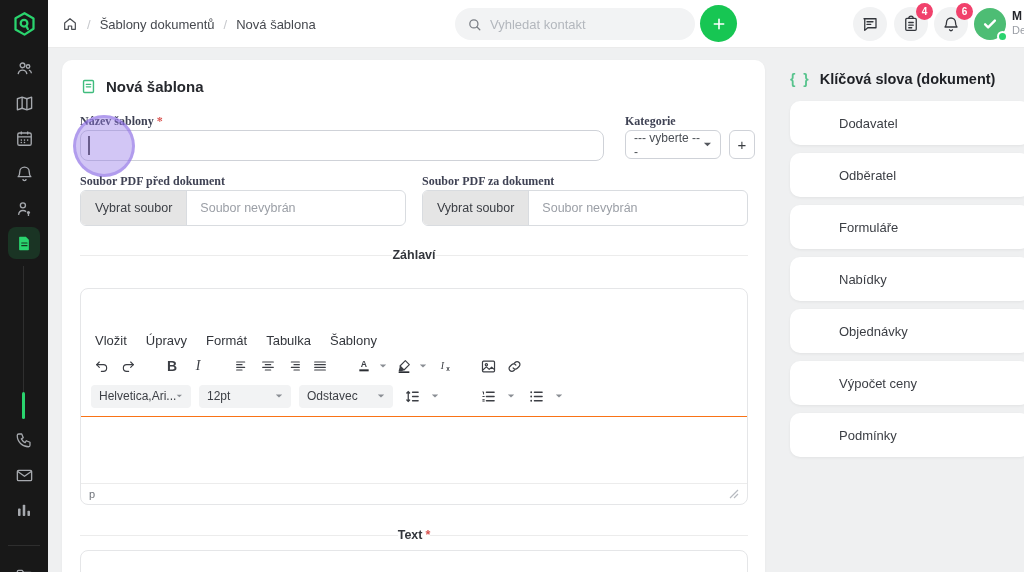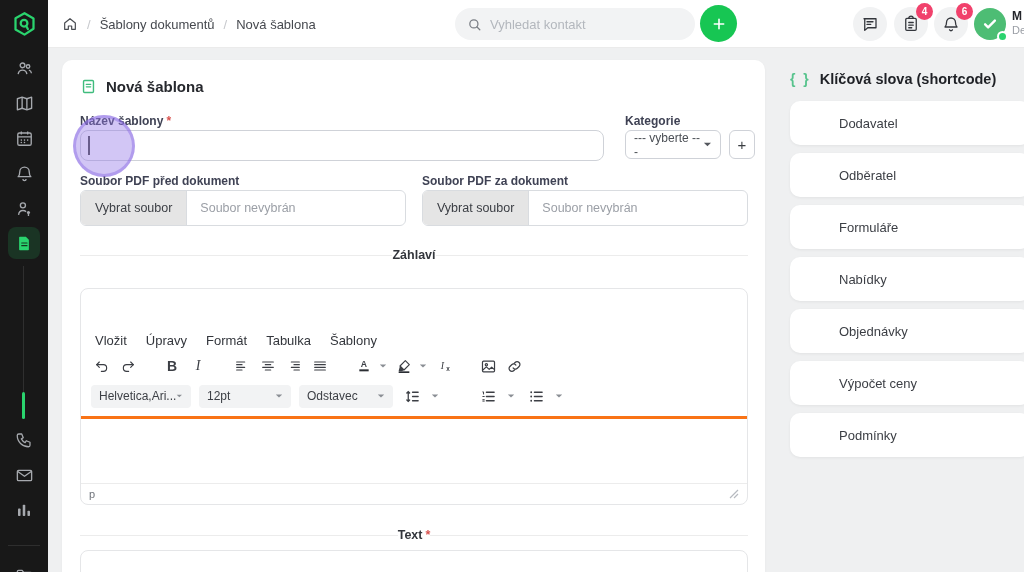--- a/index.html
+++ b/index.html
@@ -30,21 +30,21 @@
   .avatar { position:absolute; left:926px; top:8px; width:32px; height:32px; border-radius:50%; background:#4dbd74; display:flex; align-items:center; justify-content:center; cursor:pointer; }
   .status-dot { position:absolute; right:-2px; bottom:-2px; width:11px; height:11px; border-radius:50%; background:#2ad46e; border:2px solid #fff; }
   .user-meta { position:absolute; left:964px; top:9px; width:14px; overflow:hidden; line-height:1.25; }
   .user-name { font-size:12px; font-weight:bold; color:#24262b; white-space:nowrap; }
   .user-sub { font-size:11px; color:#9a9ea5; white-space:nowrap; }
 
   
   .main-card { position:absolute; left:62px; top:60px; width:703px; height:512px; background:#fff; border-radius:10px 10px 0 0; box-shadow:0 1px 3px rgba(0,0,0,.04); overflow:hidden; z-index:5; }
   .card-title { position:absolute; left:18px; top:18px; display:flex; align-items:center; gap:9px; }
   .card-title span { font-size:15px; font-weight:bold; color:#26282d; }
-  .f-label { position:absolute; font-size:12px; font-weight:bold; color:#3f4254; }
+  .f-label { position:absolute; font-size:12px; font-weight:bold; color:#3f4254;font-family:Liberation Serif, serif; }
   .req { color:#d9534f; margin-left:3px; }
   .input-name { position:absolute; left:18px; top:70px; width:524px; height:31px; border:1px solid #cfd2d8; border-radius:8px; background:#fff; }
   .caret { position:absolute; left:26px; top:76px; width:2px; height:19px; background:#4a4a4a; }
   .purple-hl { position:absolute; left:11px; top:55px; width:62px; height:62px; border-radius:50%; background:rgba(148,118,232,.42); border:3px solid rgba(136,104,226,.45); z-index:8; pointer-events:none; }
   .sel-cat { position:absolute; left:563px; top:70px; width:96px; height:29px; border:1px solid #cfd2d8; border-radius:6px; background:#fff; display:flex; align-items:center; justify-content:space-between; padding:0 8px; font-size:12px; color:#4b4f55; cursor:pointer; }
   .btn-cat-add { position:absolute; left:667px; top:70px; width:26px; height:29px; border:1px solid #cfd2d8; border-radius:6px; background:#fff; font-size:15px; color:#3a3d42; cursor:pointer; display:flex; align-items:center; justify-content:center; }
   .file-ctl { position:absolute; top:130px; width:326px; height:36px; border:1px solid #d9dce0; border-radius:6px; background:#fff; display:flex; align-items:center; overflow:hidden; cursor:pointer; }
   .file-btn { height:100%; padding:0 14px; background:#e5e5e5; border-right:1px solid #d9dce0; display:flex; align-items:center; font-size:12.5px; font-weight:normal; color:#3b3e44; }
   .file-txt { padding-left:13px; font-size:12.5px; color:#9b9fa6; }
   .h-divider { position:absolute; left:18px; width:668px; display:flex; align-items:center; gap:0; }
@@ -54,21 +54,21 @@
   
   .editor { position:absolute; left:18px; width:668px; border:1px solid #e5e6e8; border-radius:8px; background:#fff; display:flex; flex-direction:column; overflow:hidden; }
   .ed-menubar { display:flex; gap:19px; padding:8px 14px 4px; font-size:13px; color:#33363c;margin-top:36px; }
   .ed-menubar span { cursor:pointer; }
   .ed-toolbar { display:flex; align-items:center; padding:2px 10px 6px; gap:4px; color:#3c3f45; }
   .tb-btn { display:flex; align-items:center; justify-content:center; min-width:22px; height:24px; border-radius:3px; cursor:pointer; color:#3c3f45; }
   .tb-gap { width:14px; }
   .tb-b { font-weight:bold; font-size:14px; }
   .tb-i { font-style:italic; font-size:14px; font-family:"Liberation Serif",serif; }
   .tb-chev { width:10px; display:flex; align-items:center; cursor:pointer; color:#8a8e94; }
-  .ed-row2 { display:flex; align-items:center; padding:0 10px 8px; gap:8px; border-bottom:3px solid #f97316; }
+  .ed-row2 { display:flex; align-items:center; padding:0 10px 8px; gap:8px; border-bottom:1px solid #f97316; }
   .ed-select { height:23px; background:#f2f3f4; border-radius:4px; display:flex; align-items:center; justify-content:space-between; padding:0 8px; font-size:12px; color:#3c3f45; cursor:pointer; }
   .ed-body { flex:1; cursor:text; }
   .ed-status { height:21px; border-top:1px solid #ececec; display:flex; align-items:center; justify-content:space-between; padding:0 8px; }
   .ed-path { font-size:11px; color:#70747b; }
   .ed-resize { cursor:nwse-resize; color:#b7bac0; }
 
   
   .sc-title { position:absolute; left:790px; top:71px; display:flex; align-items:center; gap:9px; }
   .sc-braces { color:#57c38d; font-weight:bold; font-size:14px; letter-spacing:2px; }
   .sc-title span.t { font-size:14.5px; font-weight:bold; color:#1f2126; }
@@ -423,21 +423,21 @@
     <div class="line"></div>
     <div class="cap"><span>Text</span><span class="req">*</span></div>
     <div class="line"></div>
   </div>
 
   <div class="editor" style="top:490px; height:60px"></div>
 </div>
 
 <div class="sc-title">
   <span class="sc-braces">{ }</span>
-  <span class="t">Klíčová slova (shortcode)</span>
+  <span class="t">Klíčová slova (dokument)</span>
 </div>
 
 <div class="sc-card" style="top:101px">
     <span>Dodavatel</span>
   </div>
 <div class="sc-card" style="top:153px">
     <span>Odběratel</span>
   </div>
 <div class="sc-card" style="top:205px">
     <span>Formuláře</span>

